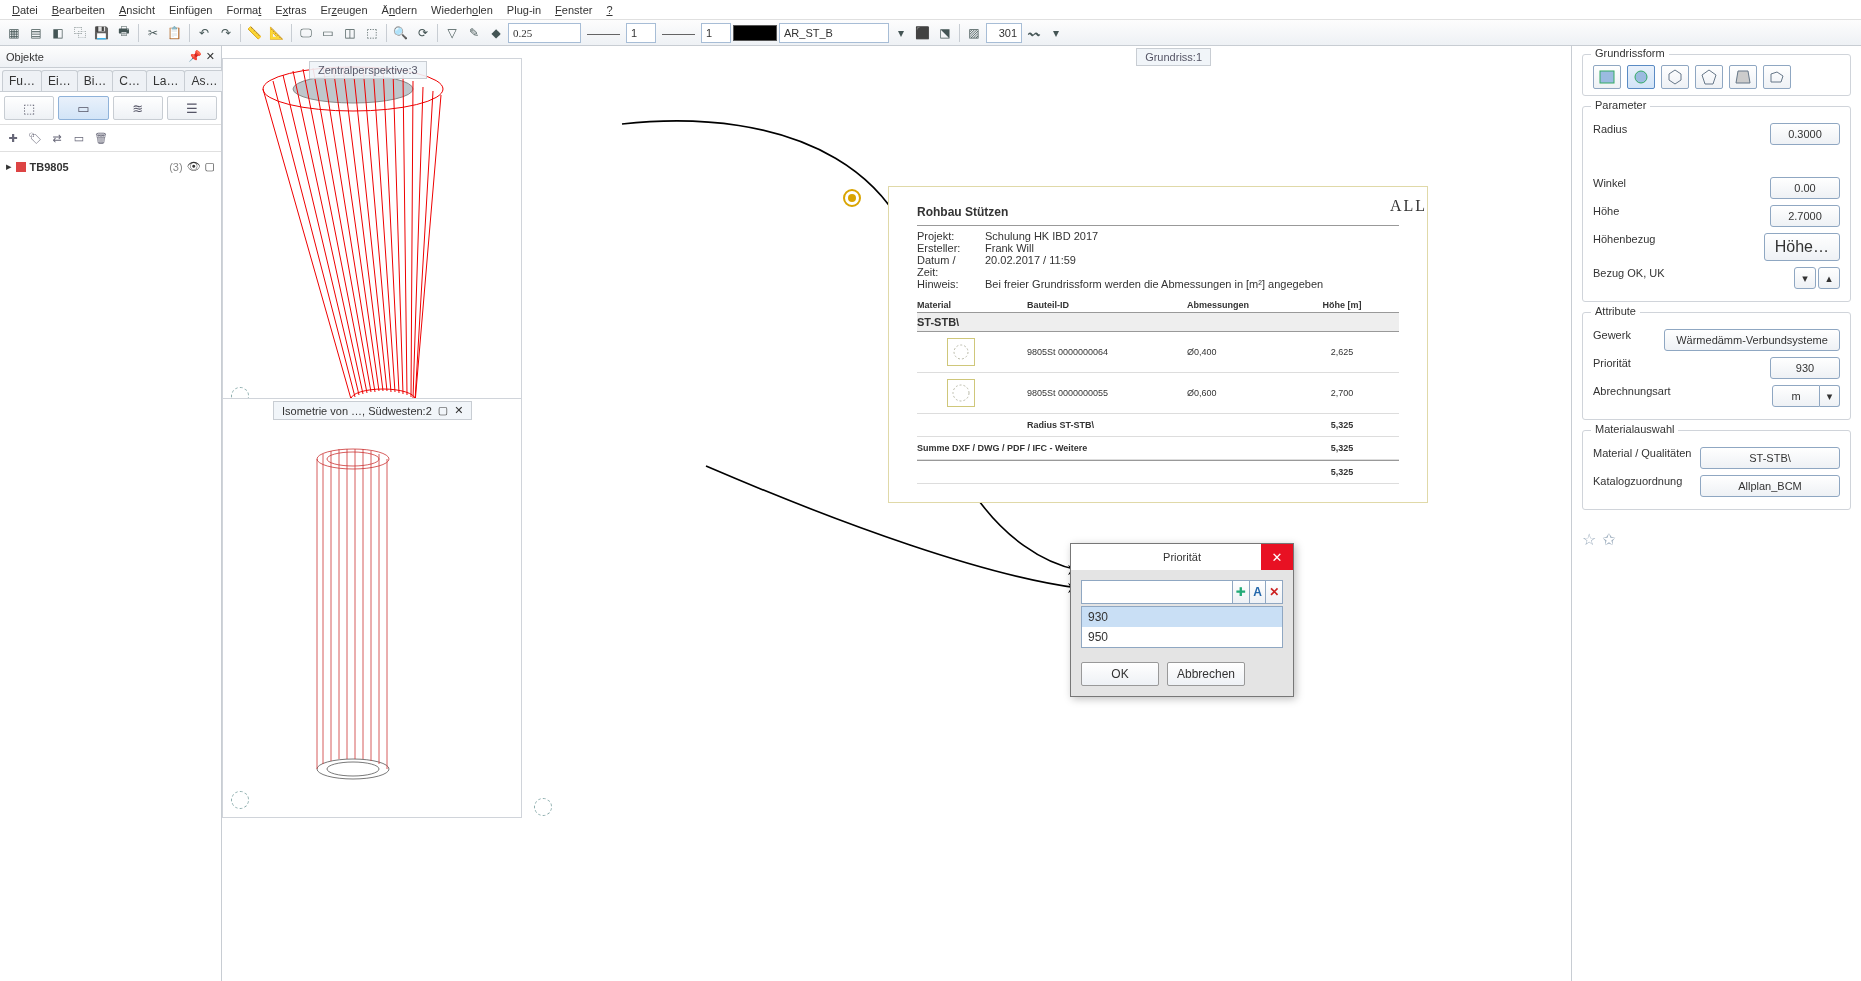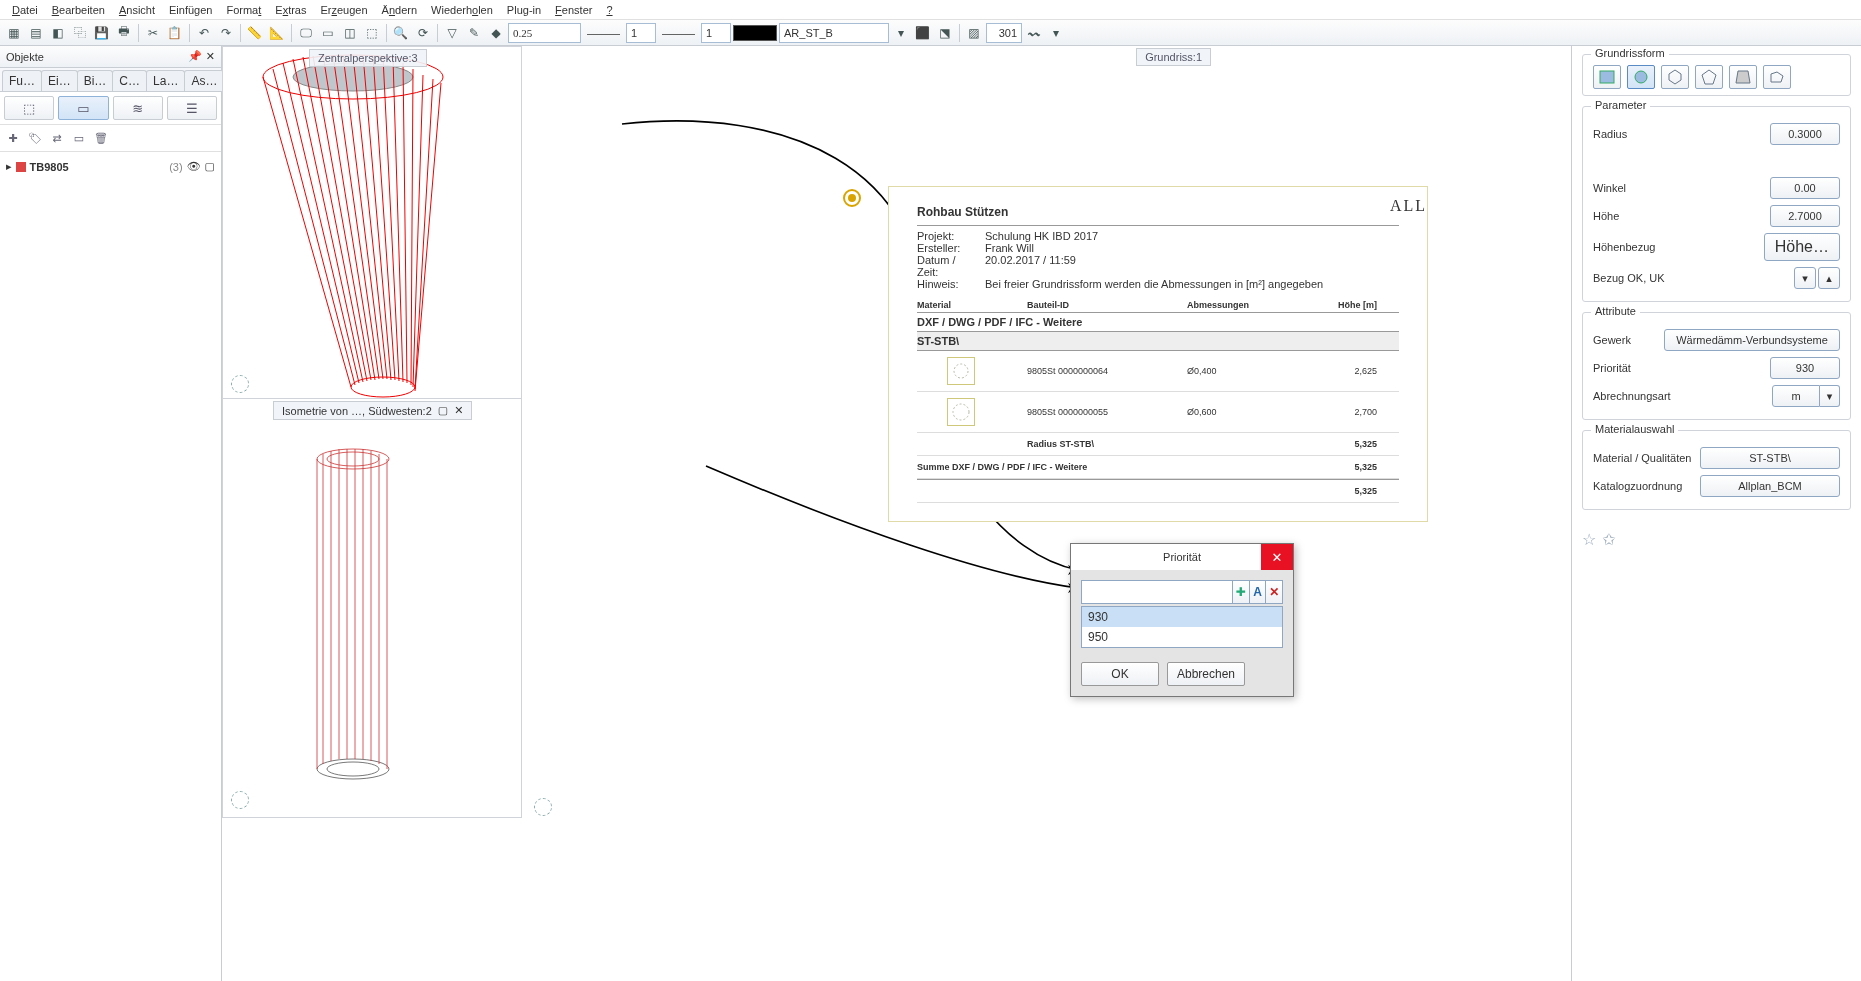--- a/index.html
+++ b/index.html
@@ -26,21 +26,21 @@
 .treerow{display:flex;align-items:center;gap:4px;padding:2px 0}
 .workspace{flex:1;position:relative;background:#fff}
 .vp{position:absolute;border:1px solid #d0d4da;background:#fff}
 .vp-label{position:absolute;background:rgba(240,244,248,.9);border:1px solid #c8cdd3;padding:2px 8px;font-size:11px;color:#556}
 .rightpanel{width:290px;border-left:1px solid #c8cdd3;background:#fff;padding:8px 10px;overflow:auto;position:absolute;right:0;top:46px;bottom:0}
 .fieldset{border:1px solid #d0d4da;border-radius:3px;padding:10px 10px 6px 10px;margin-bottom:10px;position:relative}
 .fieldset .legend{position:absolute;top:-8px;left:8px;background:#fff;padding:0 4px;font-size:11px;color:#333}
 .shape-row{display:flex;gap:6px}
 .shape{width:28px;height:24px;border:1px solid #8fa7c2;border-radius:2px;background:linear-gradient(#fff,#eef1f5);display:flex;align-items:center;justify-content:center}
 .shape.sel{background:linear-gradient(#e9f1fb,#d2e4f7);border-color:#5a8bc4}
-.prow{display:flex;align-items:center;justify-content:space-between;margin:6px 0}
+.prow{display:flex;align-items:flex-start;justify-content:space-between;margin:6px 0}
 .prow label{font-size:11px}
 .pval{width:70px;height:22px;border:1px solid #8fa7c2;border-radius:3px;background:linear-gradient(#fff,#eef1f5);text-align:center;line-height:20px;font-size:11px}
 .pval.wide{width:176px}
 .pbtn{height:28px;padding:0 10px;border:1px solid #8fa7c2;border-radius:3px;background:linear-gradient(#fff,#eef1f5);font-size:16px}
 .dialog{position:absolute;left:848px;top:497px;width:224px;background:#e4e4e4;border:1px solid #777;box-shadow:2px 2px 8px rgba(0,0,0,.25)}
 .dlg-title{height:26px;background:#fff;display:flex;align-items:center;justify-content:center;position:relative;font-size:13px}
 .dlg-close{position:absolute;right:0;top:0;width:32px;height:26px;background:#e81123;color:#fff;display:flex;align-items:center;justify-content:center;font-size:13px}
 .dlg-body{padding:10px}
 .dlg-inputrow{display:flex;gap:0;margin-bottom:2px}
 .dlg-inputrow input{flex:1;height:24px;border:1px solid #8fa7c2;padding:0 4px}
@@ -52,21 +52,21 @@
 .dlg-btns button{width:78px;height:24px;border:1px solid #999;background:linear-gradient(#fff,#eef1f5);border-radius:2px;font-size:12px}
 .report{position:absolute;left:666px;top:140px;width:540px;background:#fff;border:1px solid #e0d9a8;padding:18px 28px;font-size:10px}
 .report h3{font-size:12px;font-weight:700;margin-bottom:6px}
 .report hr{border:none;border-top:1px solid #999;margin:4px 0}
 .rrow{display:flex;gap:8px}
 .rlbl{width:60px}
 .rtable{margin-top:8px}
 .rth{display:flex;font-weight:700;border-bottom:1px solid #999;padding:2px 0}
 .rth>div,.rtr>div{font-size:9px}
 .rtr{display:flex;padding:6px 0;border-bottom:1px solid #ddd;align-items:center}
-.c1{width:110px}.c2{width:160px}.c3{width:120px}.c4{width:70px;text-align:right}
+.c1{width:110px}.c2{width:160px}.c3{width:120px}.c4{width:70px;text-align:center}
 .thumb{width:28px;height:28px;border:1px solid #cfc77a;margin-left:30px;display:flex;align-items:center;justify-content:center}
 svg{display:block}
 </style>
 </head>
 <body>
 
 <div class="menubar">
   <span><u>D</u>atei</span>
   <span><u>B</u>earbeiten</span>
   <span><u>A</u>nsicht</span>
@@ -165,21 +165,21 @@
         <span style="font-weight:700">TB9805</span>
         <span style="margin-left:auto;color:#888">(3)</span>
         <span>👁</span>
         <span>▢</span>
       </div>
     </div>
   </div>
 
   <div class="workspace">
 
-    <div class="vp" style="left:0;top:0;width:300px;height:356px">
+    <div class="vp" style="left:0;top:12px;width:300px;height:356px">
       <div class="vp-label" style="left:86px;top:2px">Zentralperspektive:3</div>
       <svg width="300" height="356">
         <g stroke="#e00" stroke-width="1" fill="none">
           <ellipse cx="130" cy="30" rx="90" ry="22"></ellipse>
           <ellipse cx="130" cy="30" rx="60" ry="14" fill="#bfc7cc" stroke="#888"></ellipse>
           <ellipse cx="160" cy="340" rx="32" ry="10"></ellipse>
 
         </g>
         <g stroke="#e00" stroke-width="1">
         <line x1="40" y1="30" x2="128" y2="340"></line>
@@ -266,21 +266,20 @@
           <div class="rlbl">Hinweis:</div>
           <div>Bei freier Grundrissform werden die Abmessungen in [m²] angegeben</div>
         </div>
       <div class="rtable">
         <div class="rth">
           <div class="c1">Material</div>
           <div class="c2">Bauteil-ID</div>
           <div class="c3">Abmessungen</div>
           <div class="c4">Höhe [m]</div>
         </div>
-        <div style="font-weight:700;padding:3px 0;border-bottom:1px solid #999">DXF / DWG / PDF / IFC - Weitere</div>
         <div style="font-weight:700;padding:3px 0;background:#eee;border-bottom:1px solid #999">ST-STB\</div>
         <div class="rtr">
           <div class="c1">
               <div class="thumb">
                 <svg width="20" height="20">
                   <circle cx="10" cy="10" r="7" fill="none" stroke="#bba" stroke-dasharray="2,2"></circle>
                 </svg>
               </div>
             </div>
           <div class="c2">9805St 0000000064</div>

